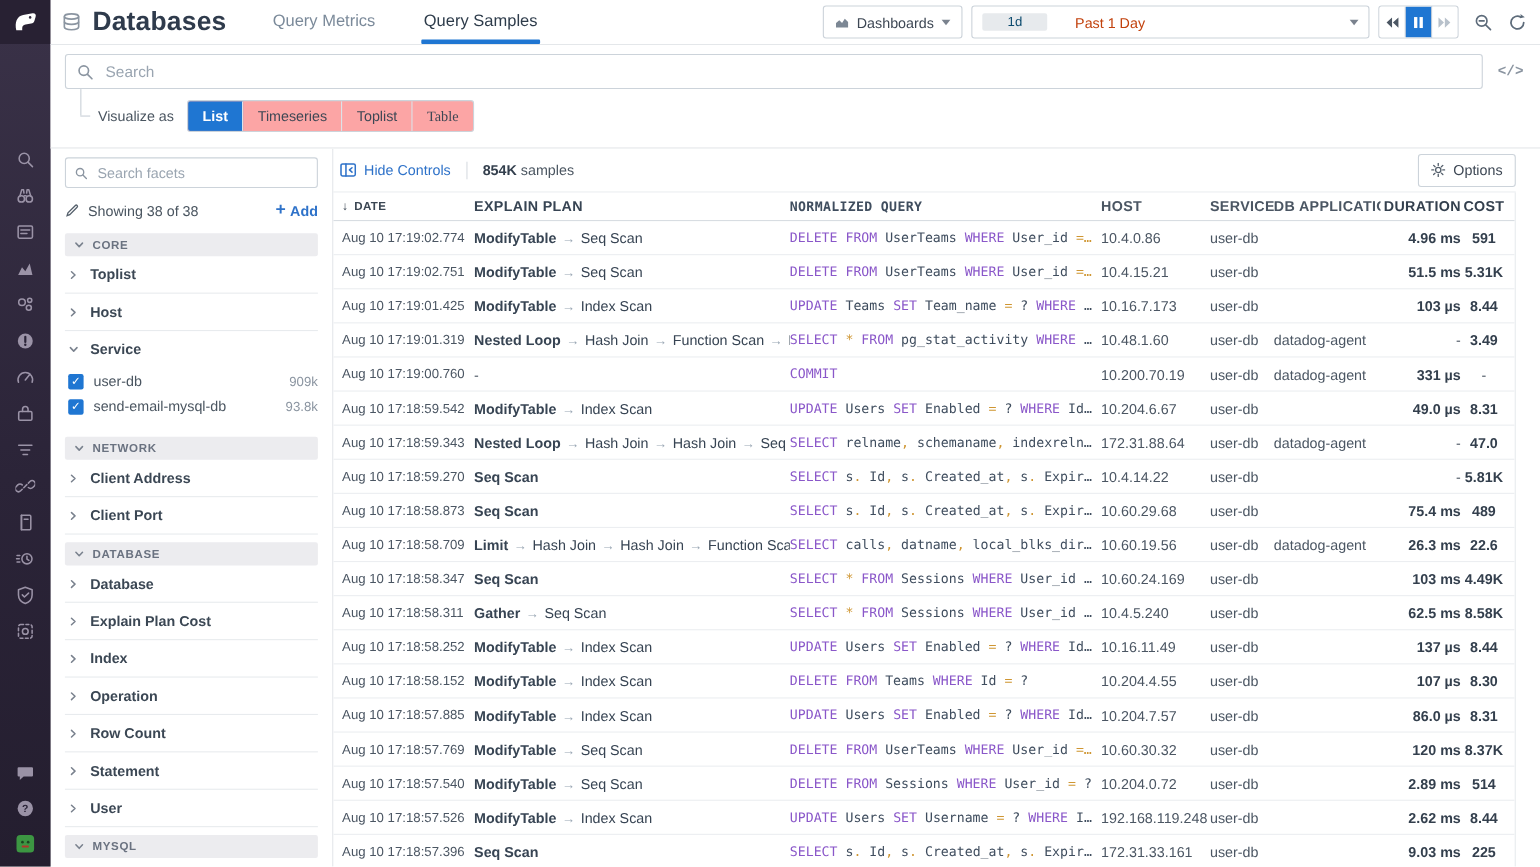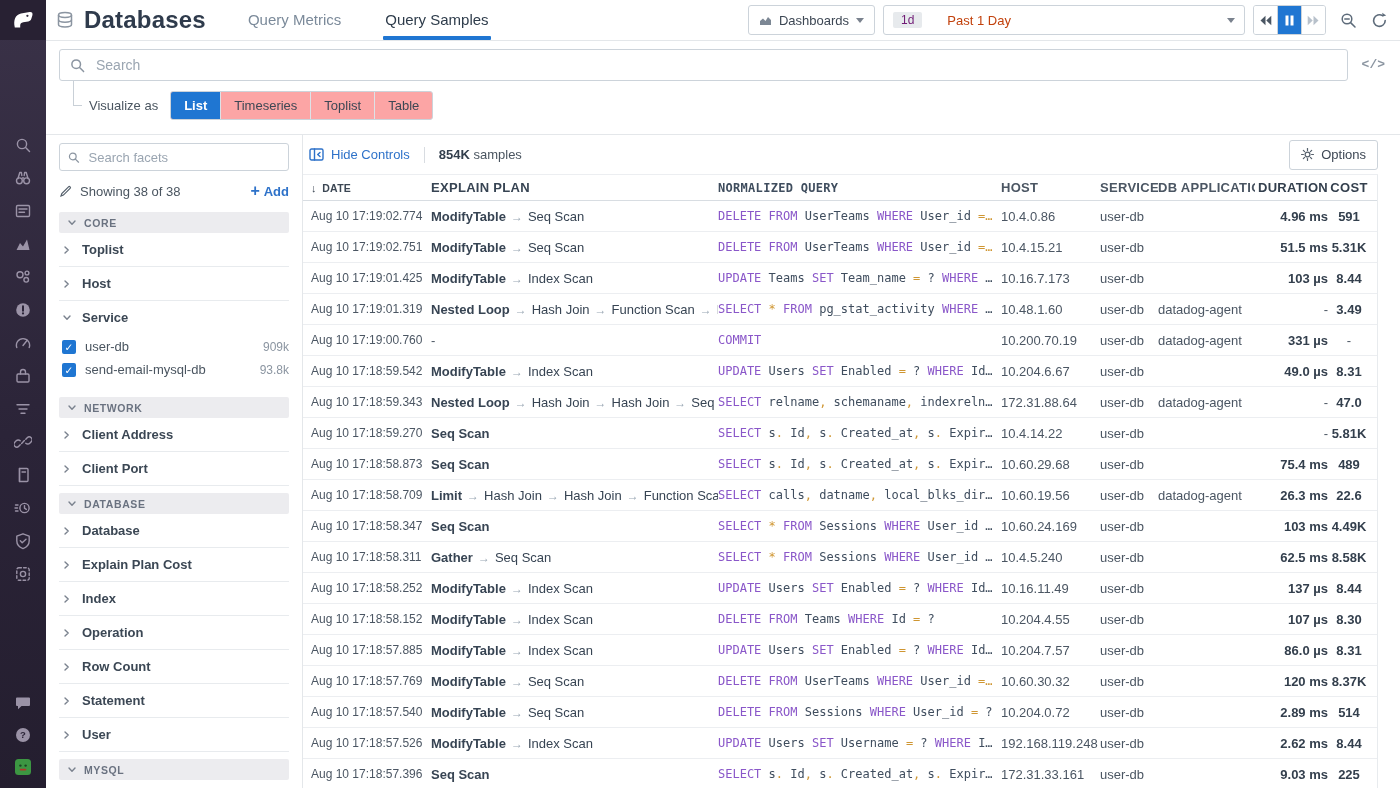--- a/index.html
+++ b/index.html
@@ -23,21 +23,21 @@
   .pagetitle{margin-left:9px;font-size:24px;font-weight:600;color:#2f3b4c;letter-spacing:.2px;}
   .tabs{display:flex;margin-left:42px;height:40px;}
   .tab{position:relative;height:40px;line-height:40px;font-size:15px;color:#7b8a9a;margin-right:44px;cursor:pointer;white-space:nowrap;}
   .tab.active{color:#2e3c4b;font-weight:400;}
   .tab-underline{position:absolute;left:-2px;right:-2px;bottom:0;height:4px;background:#1f76d2;border-radius:1px;}
   .navright{margin-left:auto;display:flex;align-items:center;gap:8px;margin-right:12px;}
   .dashbtn{height:28px;border:1px solid #ccd3da;border-radius:3px;display:flex;align-items:center;gap:7px;
     padding:0 10px;font-size:13px;color:#3d4754;background:#fff;cursor:pointer;}
   .timepick{width:342px;height:28px;border:1px solid #ccd3da;border-radius:3px;display:flex;align-items:center;
     gap:9px;padding:0 9px;cursor:pointer;}
-  .badge1d{background:#e7eaed;border-radius:2px;padding:1px 8px;font-size:12px;color:#701a75;}
+  .badge1d{background:#e7eaed;border-radius:2px;padding:1px 23px;font-size:12px;color:#0c4a6e;}
   .timelabel{font-size:13px;color:#c2410c;margin-left:16px;}
   .caret{width:0;height:0;border-left:4px solid transparent;border-right:4px solid transparent;border-top:5px solid #7a828e;}
   .timepick .caret{margin-left:auto;}
   .playgroup{display:flex;height:28px;border:1px solid #ccd3da;border-radius:3px;overflow:hidden;background:#fff;}
   .pbtn{width:23px;display:flex;align-items:center;justify-content:center;border-right:1px solid #ccd3da;cursor:pointer;background:#fff;}
   .pbtn:last-child{border-right:none;}
   .pbtn.activeblue{background:#1f76d2;}
   .iconbtn{margin-left:6px;cursor:pointer;display:flex;}
 
   
@@ -47,21 +47,21 @@
   .searchbox input{border:none;outline:none;flex:1;font-size:14px;color:#3d4754;font-family:"Liberation Sans",sans-serif;}
   .searchbox input::placeholder{color:#9aa5b1;}
   .code-ic{position:absolute;right:15px;top:16px;color:#8b95a1;font-size:13px;font-weight:bold;
     font-family:"Liberation Mono",monospace;cursor:pointer;}
   .conn-v{position:absolute;left:27px;top:40px;width:1px;height:24px;background:#c9d0d7;}
   .conn-h{position:absolute;left:27px;top:64px;width:9px;height:1px;background:#c9d0d7;}
   .vizrow{position:absolute;left:43px;top:50px;display:flex;align-items:center;gap:12px;}
   .vizlabel{font-size:13px;color:#4a5560;}
   .seg{display:flex;border:1px solid #ccd3da;border-radius:3px;overflow:hidden;height:27px;background:#fca5a5;}
   .vopt{display:flex;align-items:center;padding:0 13px;font-size:13px;color:#3d4754;border-right:1px solid #dde2e7;cursor:pointer;}
-  .vopt:last-child{border-right:none;}
+  .vopt:last-child{border-right:none;font-family:Liberation Serif, serif;}
   .vopt.active{background:#1f76d2;color:#fff;font-weight:600;}
 
   
   .content{flex:1;display:flex;min-height:0;overflow:hidden;}
   .facets{width:257px;flex:none;box-sizing:border-box;border-right:1px solid #e4e7ea;padding:8px 13px 0 13px;overflow:hidden;}
   .fsearch{height:28px;border:1px solid #ccd3da;border-radius:3px;display:flex;align-items:center;padding:0 8px;gap:7px;box-sizing:border-box;}
   .fsearch input{border:none;outline:none;width:100%;font-size:13px;color:#3d4754;font-family:"Liberation Sans",sans-serif;}
   .fsearch input::placeholder{color:#9aa5b1;}
   .showing{display:flex;align-items:center;gap:8px;height:28px;margin-top:6px;font-size:13px;color:#4a5560;}
   .addbtn{margin-left:auto;color:#2e72c9;font-size:13px;font-weight:600;display:flex;align-items:center;gap:4px;cursor:pointer;}

